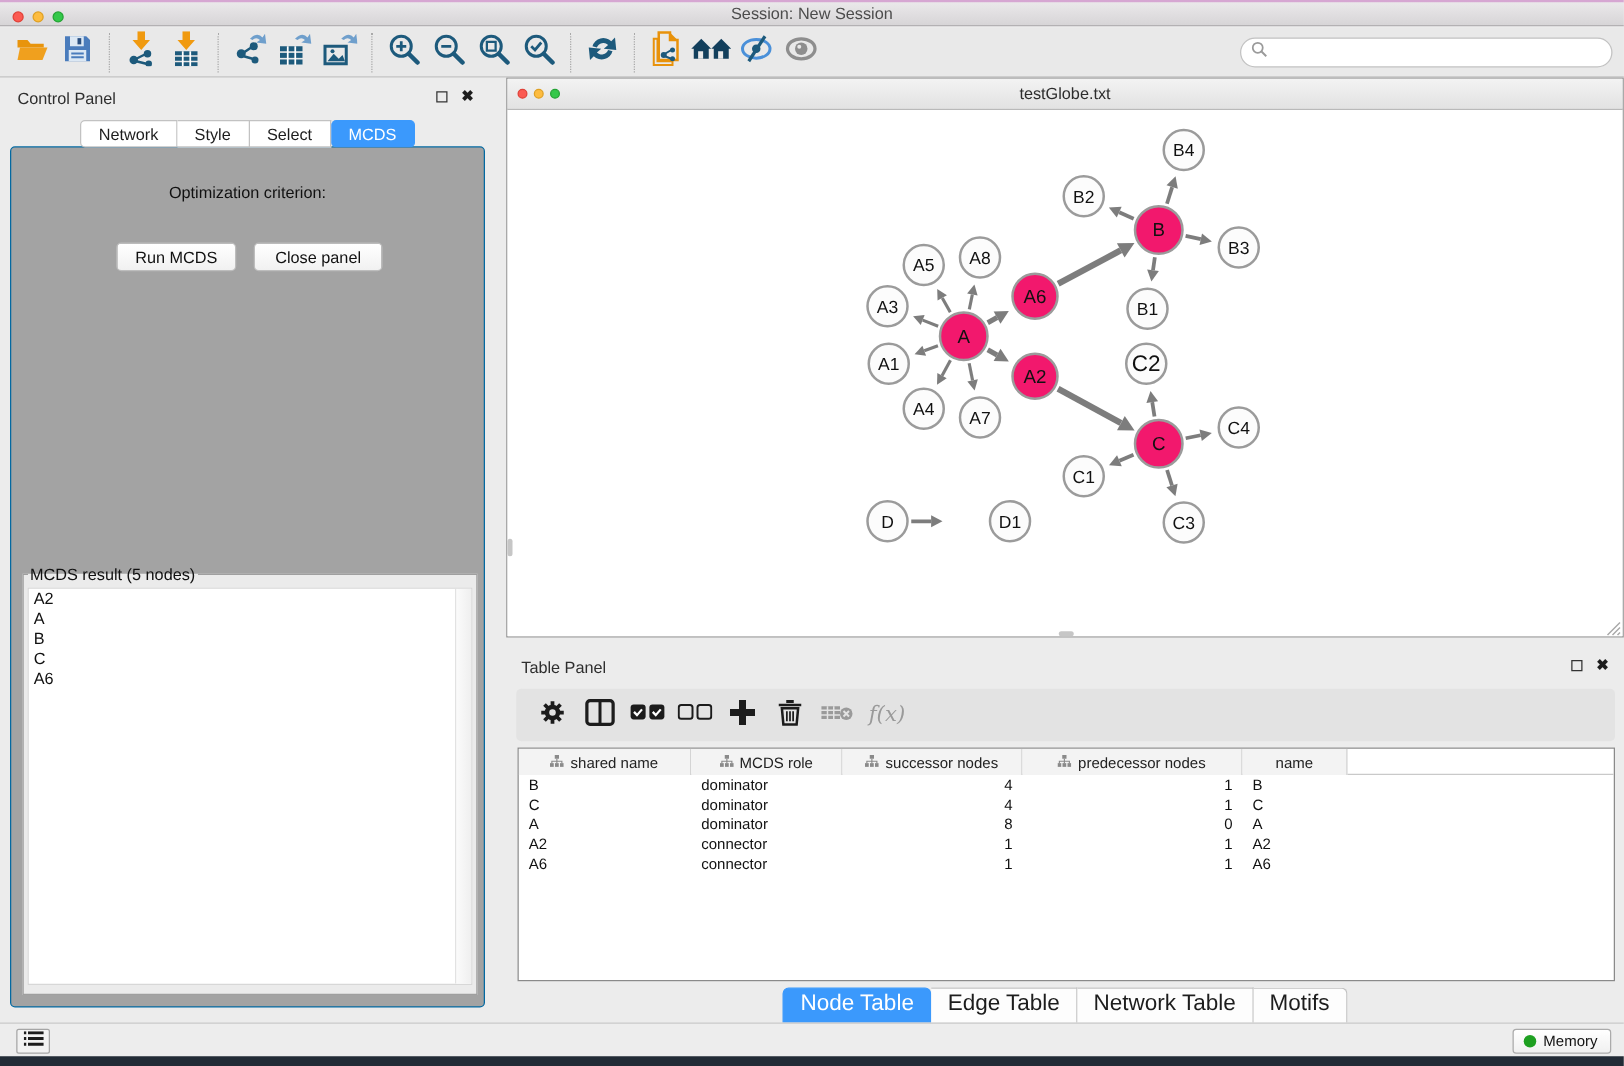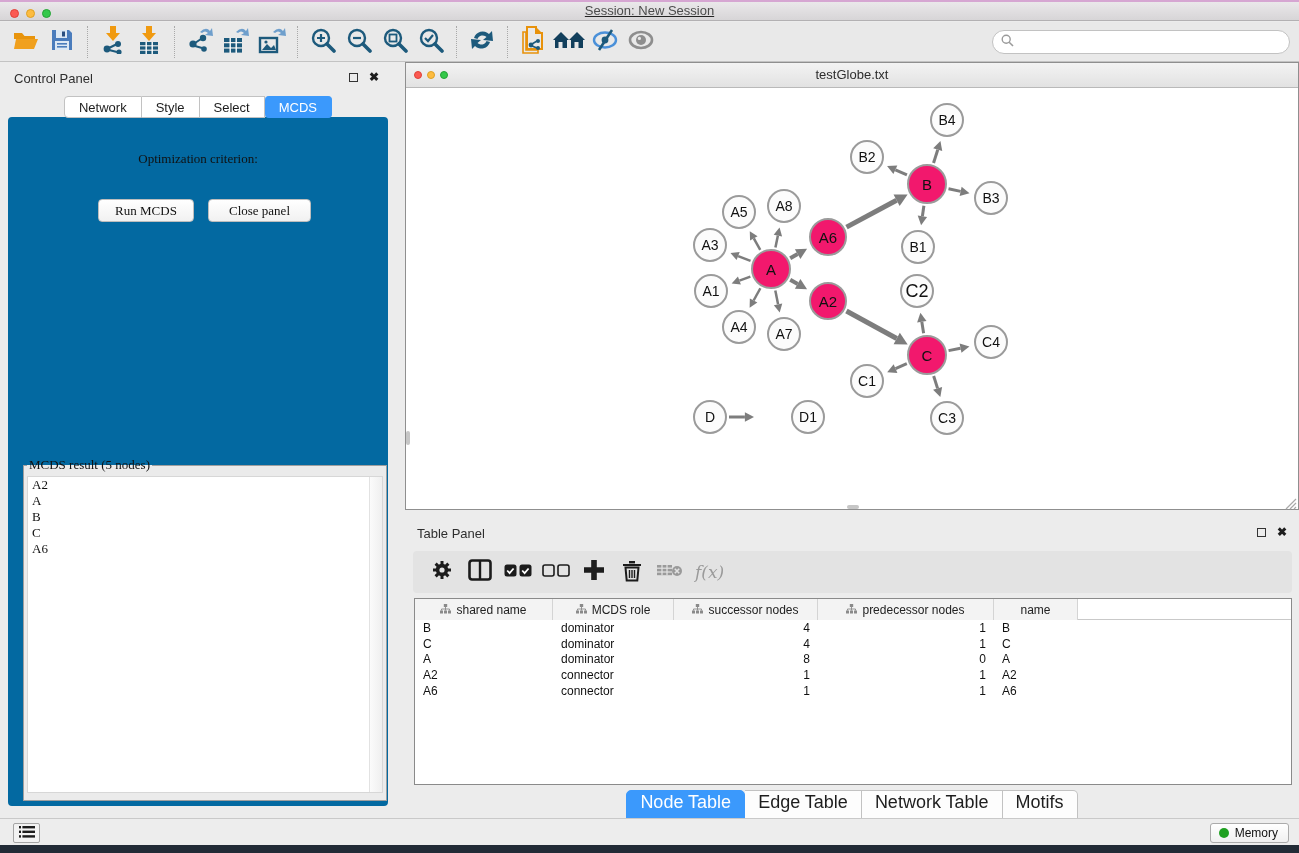--- a/index.html
+++ b/index.html
@@ -13,21 +13,20 @@
   }
   
   .desktop-top { position:absolute; top:0; left:0; right:0; height:2px; background:#d6a6d2; }
   .desktop-bottom { position:absolute; bottom:0; left:0; right:0; height:8px; background:#222b36; }
 
   
   .titlebar {
     position:absolute; top:2px; left:0; right:0; height:19px;
     background: linear-gradient(#eae8ea, #d7d5d7);
     border-bottom: 1px solid #b3b1b3;
-    text-decoration: underline;
   }
   .titlebar .title {
     text-align:center; font-size:13px; line-height:18px; color:#4c4c4c;
   }
   .light { position:absolute; top:7px; width:9px; height:9px; border-radius:50%; }
   .light.red    { left:10px;  background:#fb5a52; border:1px solid #e04138; }
   .light.yellow { left:26px;  background:#fdbc40; border:1px solid #dfa023; }
   .light.green  { left:42px;  background:#34c84a; border:1px solid #24a334; }
 
   
@@ -52,21 +51,21 @@
   .cp-titlerow { position:absolute; left:0; top:62px; width:391px; height:32px; }
   .panel-title { font-size:13px; color:#2e2e2e; }
   .cp-titlerow .panel-title { position:absolute; left:14px; top:9px; }
   .float-box { position:absolute; width:9px; height:9px; border:1.5px solid #333; }
   .close-x { position:absolute; font-size:12px; font-weight:bold; color:#1d1d1d; line-height:10px; }
   .cp-titlerow .float-box { right:33px; top:11px; }
   .cp-titlerow .close-x { right:12px; top:10px; }
 
   .cp-body {
     position:absolute; left:8px; top:117px; width:380px; height:689px;
-    background:#0369a1; border:6px solid #0369a1; border-radius:4px;font-family:Liberation Serif, serif;
+    background:#a3a3a3; border:1px solid #0369a1; border-radius:4px;
   }
   .cp-tabs {
     position:absolute; left:8px; top:96px; width:380px; height:22px;
     display:flex; justify-content:center; z-index:3;
   }
   .cp-tab {
     height:22px; padding:0 14px; font-size:13px; line-height:21px;
     background:#ffffff; border:1px solid #c2c2c2; border-left:none; color:#1d1d1d;
   }
   .cp-tab:first-child { border-left:1px solid #c2c2c2; border-radius:4px 0 0 4px; }

